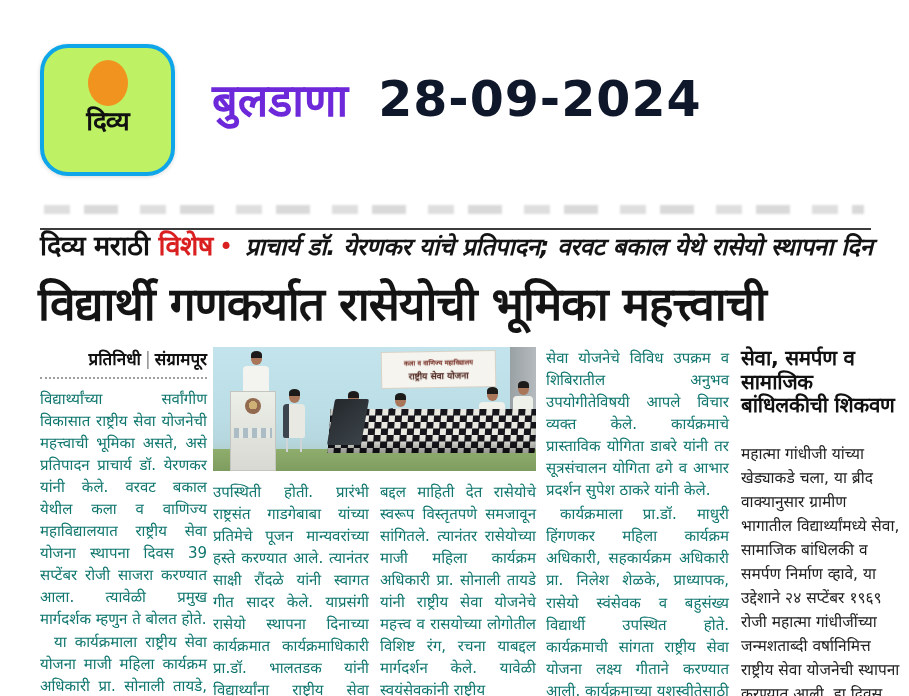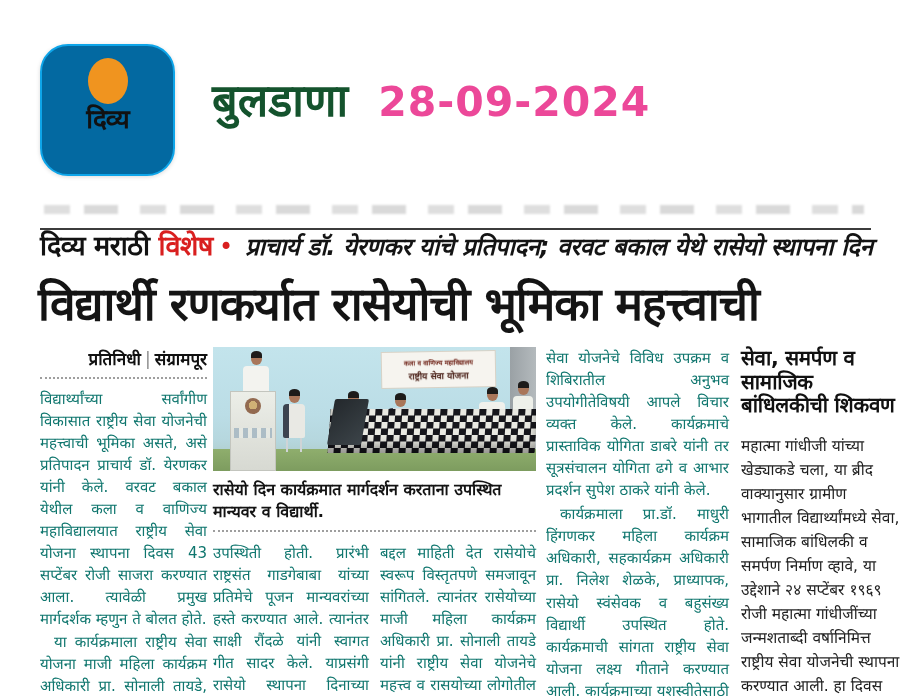--- a/index.html
+++ b/index.html
@@ -2,29 +2,29 @@
 <html><head>
 <meta charset="utf-8">
 <style>
   * { margin:0; padding:0; box-sizing:border-box; }
   html,body { width:909px; height:696px; background:#ffffff; overflow:hidden;
     font-family:"DejaVu Sans","Liberation Sans",sans-serif; }
   .page { position:relative; width:909px; height:696px; background:#ffffff; }
 
   
   .logo { position:absolute; left:40px; top:44px; width:135px; height:132px;
-    background:#0369a1; border:2px solid #0ea5e9; border-radius:28px;
+    background:#bef264; border:4px solid #0ea5e9; border-radius:28px;
     box-shadow:0 1px 4px rgba(0,0,0,.15); text-align:center; }
   .logo-sun { width:40px; height:46px; border-radius:50%; background:#f0941f;
     margin:12px auto 2px; }
   .logo-word { font-weight:800; font-size:26px; line-height:1.0; color:#111; letter-spacing:-1px; }
 
   .edition-row { position:absolute; left:212px; top:68px; display:flex; align-items:baseline; gap:30px; }
-  .edition { font-size:45px; font-weight:800; color:#14532d; }
-  .issue-date { font-size:41px; font-weight:700; color:#ec4899; letter-spacing:1px; }
+  .edition { font-size:45px; font-weight:800; color:#6d28d9; }
+  .issue-date { font-size:49px; font-weight:700; color:#0f172a; letter-spacing:1px; }
 
   
   .remnant { position:absolute; left:44px; top:205px; width:820px; height:9px; opacity:.32;
     filter:blur(1px);
     background:repeating-linear-gradient(90deg,#9a9a9a 0 26px,transparent 26px 40px,#8a8a8a 40px 74px,transparent 74px 96px); }
   .top-rule { position:absolute; left:40px; top:228px; width:831px; height:2px; background:#3c3c3c; }
 
   
   .kicker { position:absolute; left:40px; top:226px; width:840px; display:flex; align-items:baseline; white-space:nowrap; }
   .kicker-brand { font-size:27px; font-weight:800; color:#121212; letter-spacing:-0.5px; }
@@ -48,21 +48,21 @@
   .middle { position:absolute; left:213px; top:347px; width:323px; }
   .caption { font-size:16px; font-weight:700; color:#131313; padding:7px 0 8px;
     border-bottom:2px dotted #9e9e9e; }
   .midcols { display:flex; gap:11px; margin-top:10px; }
   .midcols > div { width:156px; }
 
   .col4 { position:absolute; left:546px; top:347px; width:183px; }
   .col4 p + p { margin-top:2px; }
 
   .sidebar { position:absolute; left:741px; top:347px; width:161px; }
-  .sidebar-title { font-size:20.5px; font-weight:800; color:#111; line-height:1.15; margin-bottom:16px; letter-spacing:-0.3px; }
+  .sidebar-title { font-size:20.5px; font-weight:800; color:#111; line-height:1.15; margin-bottom:24px; letter-spacing:-0.3px; }
   .sidebar-body { font-size:15.5px; line-height:1.55; color:#1e1e1e; text-align:left; }
 
   
   .photo { position:relative; width:323px; height:124px; overflow:hidden;
     background:linear-gradient(180deg,#c3e4ec 0%,#bbdde6 55%,#b6d7de 75%,#a8c4bd 100%); }
   .pillar { position:absolute; right:0; top:0; width:26px; height:124px;
     background:linear-gradient(90deg,#9aa1a5,#b4babd); }
   .stage-banner { position:absolute; left:168px; top:4px; width:115px; height:37px;
     background:#f6f4ef; border:1px solid #d8d2c6; transform:rotate(-1deg);
     display:flex; flex-direction:column; align-items:center; justify-content:center; gap:2px;
@@ -113,27 +113,27 @@
   <div class="remnant" data-interactable="false"></div>
   <div class="top-rule" data-interactable="false"></div>
 
   <div class="kicker" data-interactable="false">
     <span class="kicker-brand" data-interactable="false">दिव्य मराठी</span>
     <span class="kicker-special" data-interactable="false">विशेष</span>
     <span class="kicker-bullet" data-interactable="false">•</span>
     <span class="kicker-text" data-interactable="false">प्राचार्य डॉ. येरणकर यांचे प्रतिपादन; वरवट बकाल येथे रासेयो स्थापना दिन</span>
   </div>
 
-  <div class="headline" data-interactable="false">विद्यार्थी रणकर्यात रासेयोची भूमिका महत्त्वाची</div>
+  <div class="headline" data-interactable="false">विद्यार्थी गणकर्यात रासेयोची भूमिका महत्त्वाची</div>
 
   <div class="col1" data-interactable="false">
     <div class="byline" data-interactable="false">
       <span data-interactable="false">प्रतिनिधी</span><span class="sep" data-interactable="false">|</span><span data-interactable="false">संग्रामपूर</span>
     </div>
-    <p class="bodytext" data-interactable="false">विद्यार्थ्यांच्या सर्वांगीण विकासात राष्ट्रीय सेवा योजनेची महत्त्वाची भूमिका असते, असे प्रतिपादन प्राचार्य डॉ. येरणकर यांनी केले. वरवट बकाल येथील कला व वाणिज्य महाविद्यालयात राष्ट्रीय सेवा योजना स्थापना दिवस 43 सप्टेंबर रोजी साजरा करण्यात आला. त्यावेळी प्रमुख मार्गदर्शक म्हणुन ते बोलत होते.</p>
+    <p class="bodytext" data-interactable="false">विद्यार्थ्यांच्या सर्वांगीण विकासात राष्ट्रीय सेवा योजनेची महत्त्वाची भूमिका असते, असे प्रतिपादन प्राचार्य डॉ. येरणकर यांनी केले. वरवट बकाल येथील कला व वाणिज्य महाविद्यालयात राष्ट्रीय सेवा योजना स्थापना दिवस 39 सप्टेंबर रोजी साजरा करण्यात आला. त्यावेळी प्रमुख मार्गदर्शक म्हणुन ते बोलत होते.</p>
     <p class="bodytext indent" data-interactable="false">या कार्यक्रमाला राष्ट्रीय सेवा योजना माजी महिला कार्यक्रम अधिकारी प्रा. सोनाली तायडे, रासेयो कार्यक्रम अधिकारी प्रा.डॉ. सुरेश भालतडक यांची प्रमुख</p>
   </div>
 
   <div class="middle" data-interactable="false">
     <div class="photo" data-interactable="false">
       <div class="pillar" data-interactable="false"></div>
       <div class="stage-banner" data-interactable="false">
         <div class="b1" data-interactable="false">कला व वाणिज्य महाविद्यालय</div>
         <div class="b2" data-interactable="false">राष्ट्रीय सेवा योजना</div>
       </div>
@@ -167,21 +167,20 @@
       <div class="person speaker" data-interactable="false">
         <div class="head hair" data-interactable="false"></div>
         <div class="torso" data-interactable="false"></div>
       </div>
       <div class="podium" data-interactable="false">
         <div class="podium-logo" data-interactable="false"></div>
         <div class="podium-band" data-interactable="false"></div>
       </div>
     </div>
 
-    <div class="caption" data-interactable="false">रासेयो दिन कार्यक्रमात मार्गदर्शन करताना उपस्थित मान्यवर व विद्यार्थी.</div>
 
     <div class="midcols" data-interactable="false">
       <div class="bodytext" data-interactable="false">उपस्थिती होती. प्रारंभी राष्ट्रसंत गाडगेबाबा यांच्या प्रतिमेचे पूजन मान्यवरांच्या हस्ते करण्यात आले. त्यानंतर साक्षी रौंदळे यांनी स्वागत गीत सादर केले. याप्रसंगी रासेयो स्थापना दिनाच्या कार्यक्रमात कार्यक्रमाधिकारी प्रा.डॉ. भालतडक यांनी विद्यार्थ्यांना राष्ट्रीय सेवा योजने</div>
       <div class="bodytext" data-interactable="false">बद्दल माहिती देत रासेयोचे स्वरूप विस्तृतपणे समजावून सांगितले. त्यानंतर रासेयोच्या माजी महिला कार्यक्रम अधिकारी प्रा. सोनाली तायडे यांनी राष्ट्रीय सेवा योजनेचे महत्त्व व रासयोच्या लोगोतील विशिष्ट रंग, रचना याबद्दल मार्गदर्शन केले. यावेळी स्वयंसेवकांनी राष्ट्रीय</div>
     </div>
   </div>
 
   <div class="col4" data-interactable="false">
     <p class="bodytext" data-interactable="false">सेवा योजनेचे विविध उपक्रम व शिबिरातील अनुभव उपयोगीतेविषयी आपले विचार व्यक्त केले. कार्यक्रमाचे प्रास्ताविक योगिता डाबरे यांनी तर सूत्रसंचालन योगिता ढगे व आभार प्रदर्शन सुपेश ठाकरे यांनी केले.</p>
     <p class="bodytext indent" data-interactable="false">कार्यक्रमाला प्रा.डॉ. माधुरी हिंगणकर महिला कार्यक्रम अधिकारी, सहकार्यक्रम अधिकारी प्रा. निलेश शेळके, प्राध्यापक, रासेयो स्वंसेवक व बहुसंख्य विद्यार्थी उपस्थित होते. कार्यक्रमाची सांगता राष्ट्रीय सेवा योजना लक्ष्य गीताने करण्यात आली. कार्यक्रमाच्या यशस्वीतेसाठी राष्ट्रीय सेवा योजनेच्या पथकाने परिश्रम घेतले.</p>

